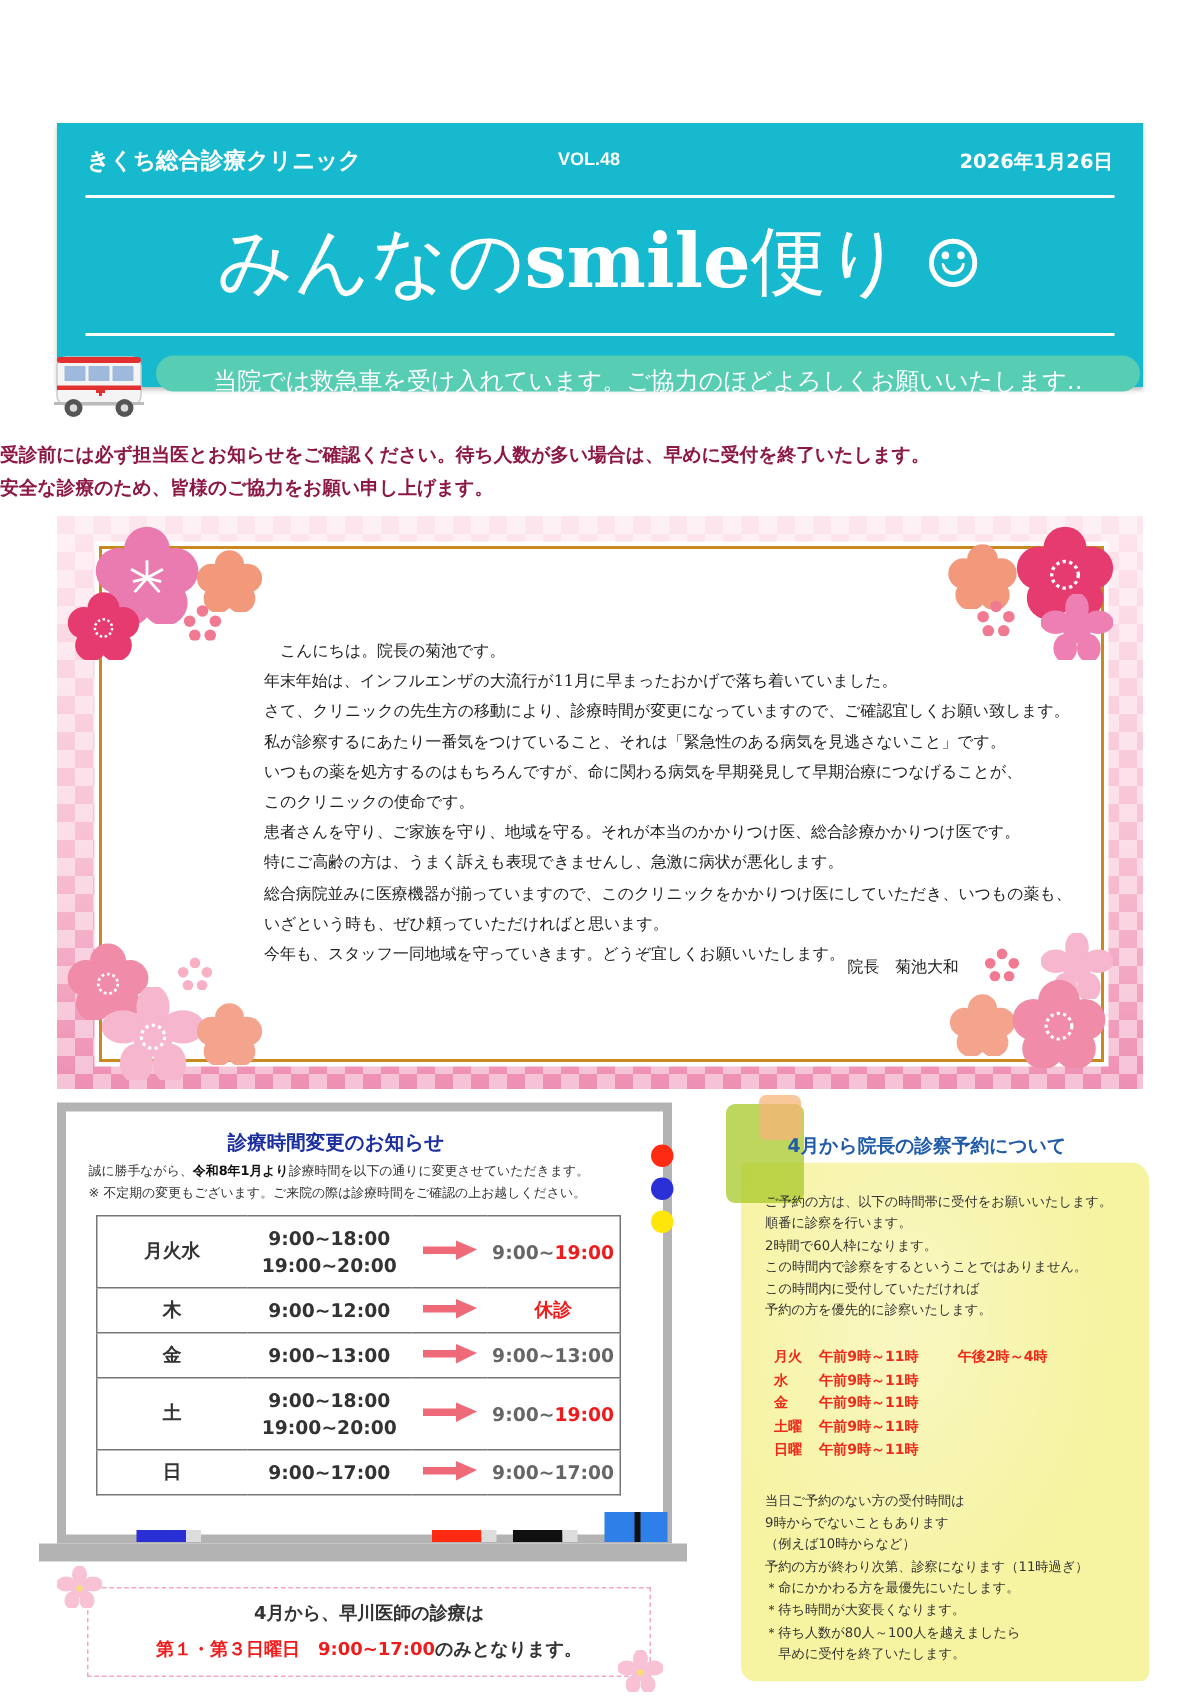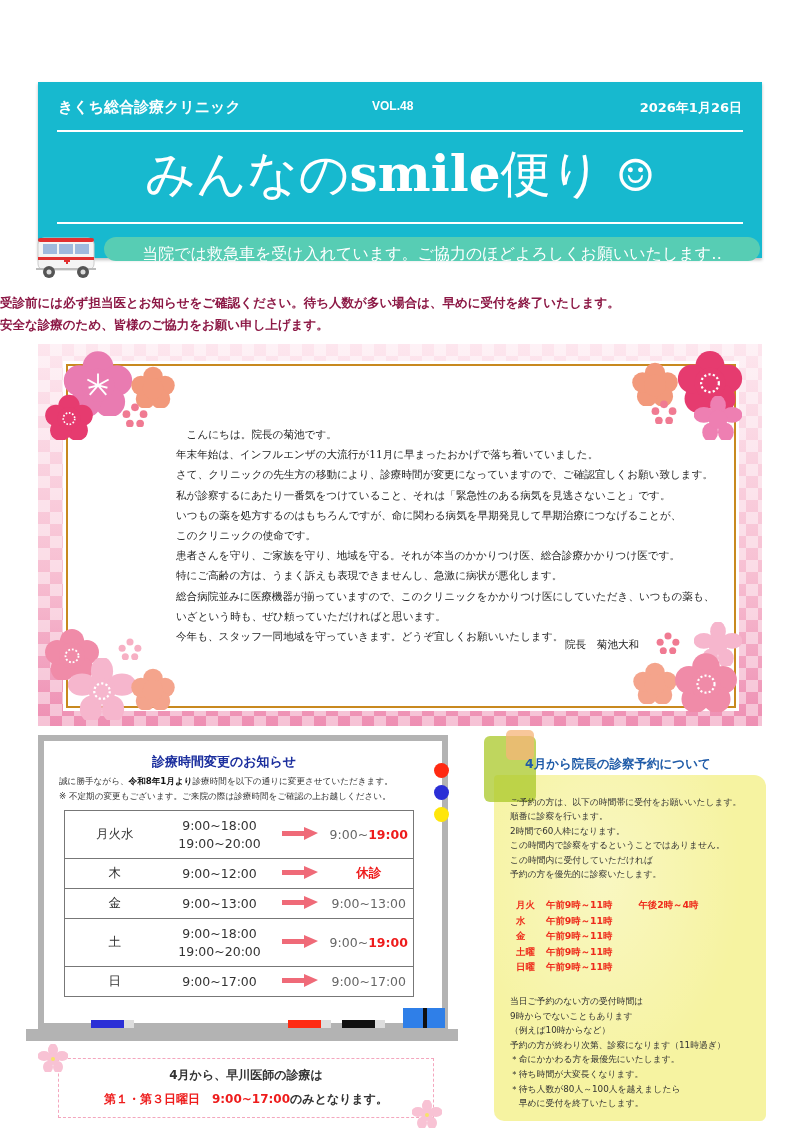--- a/index.html
+++ b/index.html
@@ -43,21 +43,21 @@
   .flower { position: absolute; }
 
   
   .board { position: absolute; left: 38px; top: 735px; width: 410px; height: 294px; background: #b3b3b3; }
   .board-inner { position: absolute; left: 6px; top: 6px; width: 398px; height: 282px; background: #fff; }
   .board-ledge { position: absolute; left: 26px; top: 1029px; width: 432px; height: 12px; background: #b3b3b3; }
   .board-title { position: absolute; left: 0; width: 360px; top: 12px; text-align: center; color: #1c2f9e; font-weight: bold; font-size: 13px; }
   .board-desc { position: absolute; left: 15px; top: 33px; font-size: 8.6px; line-height: 15px; color: #333; white-space: nowrap; }
   .board-desc b { color: #111; }
   .dot { position: absolute; width: 15px; height: 15px; border-radius: 50%; left: 390px; }
-  .sched { position: absolute; left: 64px; top: 810px; width: 350px; border: 1.5px solid #777; border-collapse: collapse; background: #fff; }
+  .sched { position: absolute; left: 64px; top: 810px; width: 350px; border: 1.5px solid #777; border-collapse: collapse; background: #fff; font-weight: bold; }
   .sched td { border-top: 1.5px solid #777; font-size: 12.5px; color: #333; font-family: "DejaVu Sans", sans-serif; vertical-align: middle; }
   .sched tr:first-child td { border-top: none; }
   .sched .day { width: 100px; text-align: center; }
   .sched .old { width: 110px; text-align: center; line-height: 18px; }
   .sched .arr { width: 50px; text-align: center; }
   .sched .new { text-align: center; color: #666; }
   .sched .new b { color: #ee1c1c; }
   .arrow { display: inline-block; width: 36px; height: 12px; position: relative; }
   .arrow::before { content: ""; position: absolute; left: 0; top: 4px; width: 24px; height: 5px; background: #ef6a78; }
   .arrow::after { content: ""; position: absolute; left: 22px; top: 0; border-left: 14px solid #ef6a78; border-top: 6px solid transparent; border-bottom: 7px solid transparent; }

